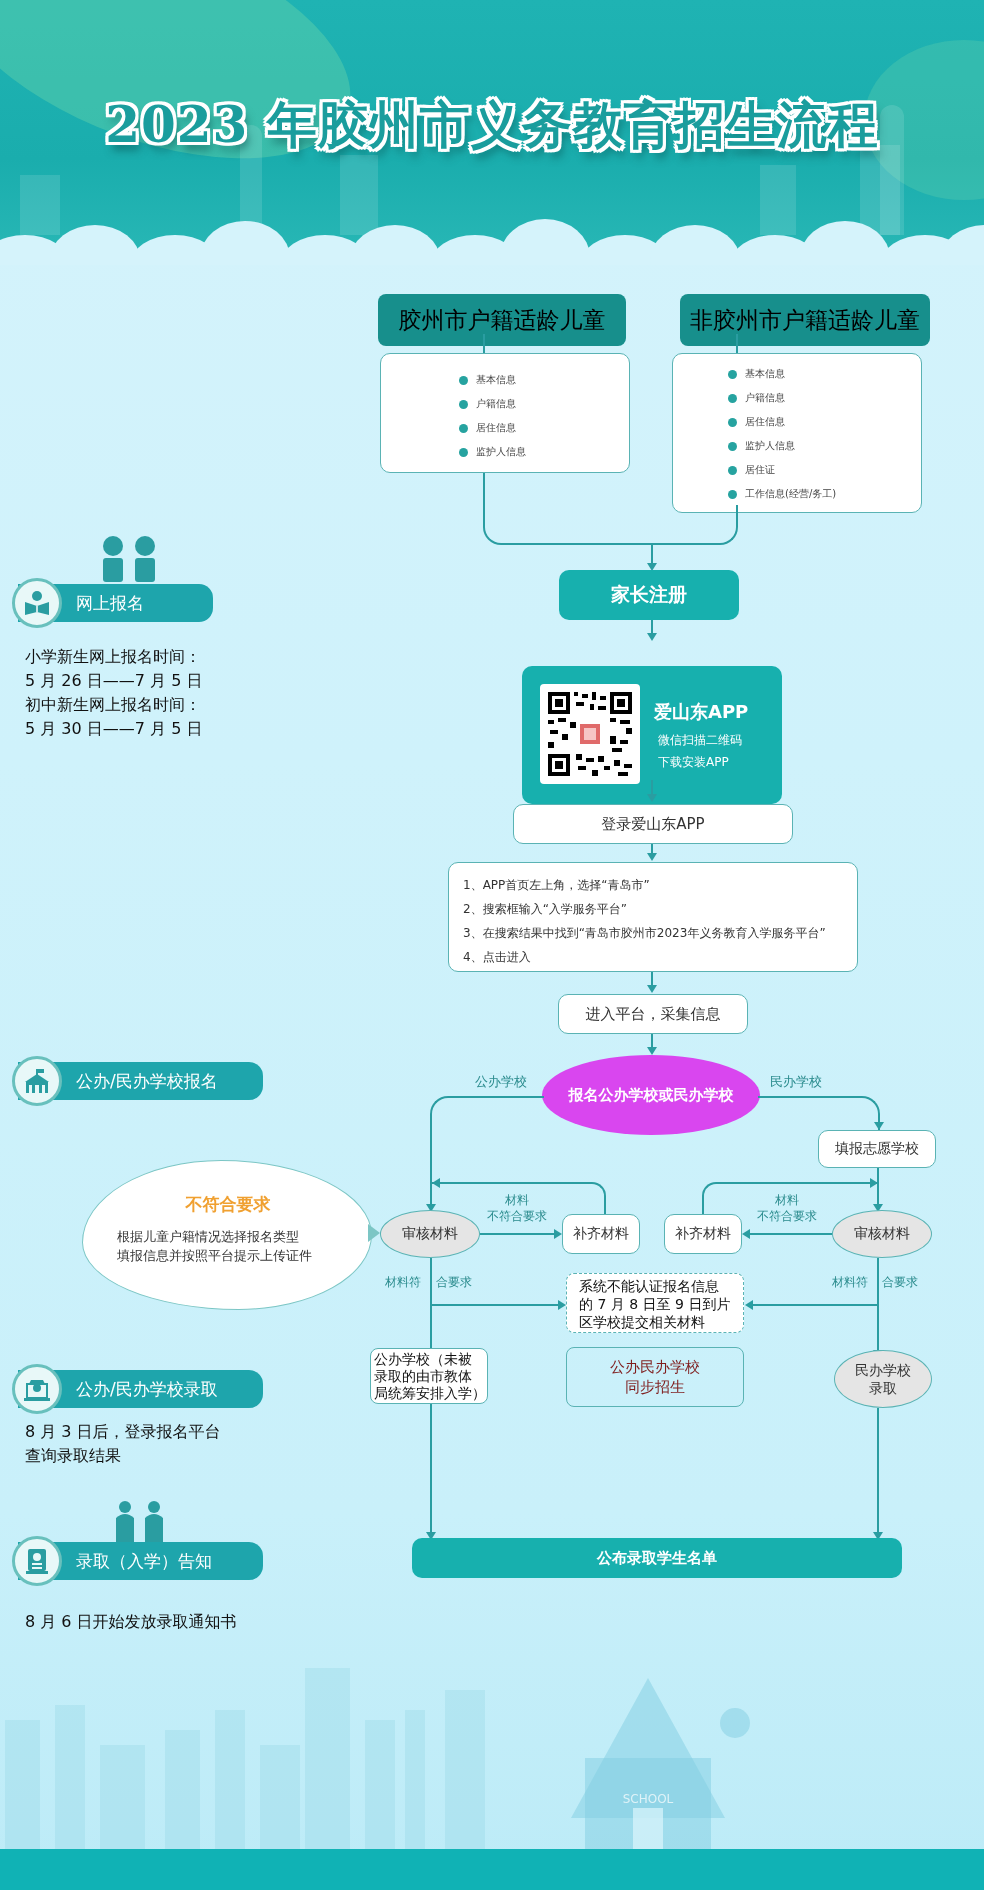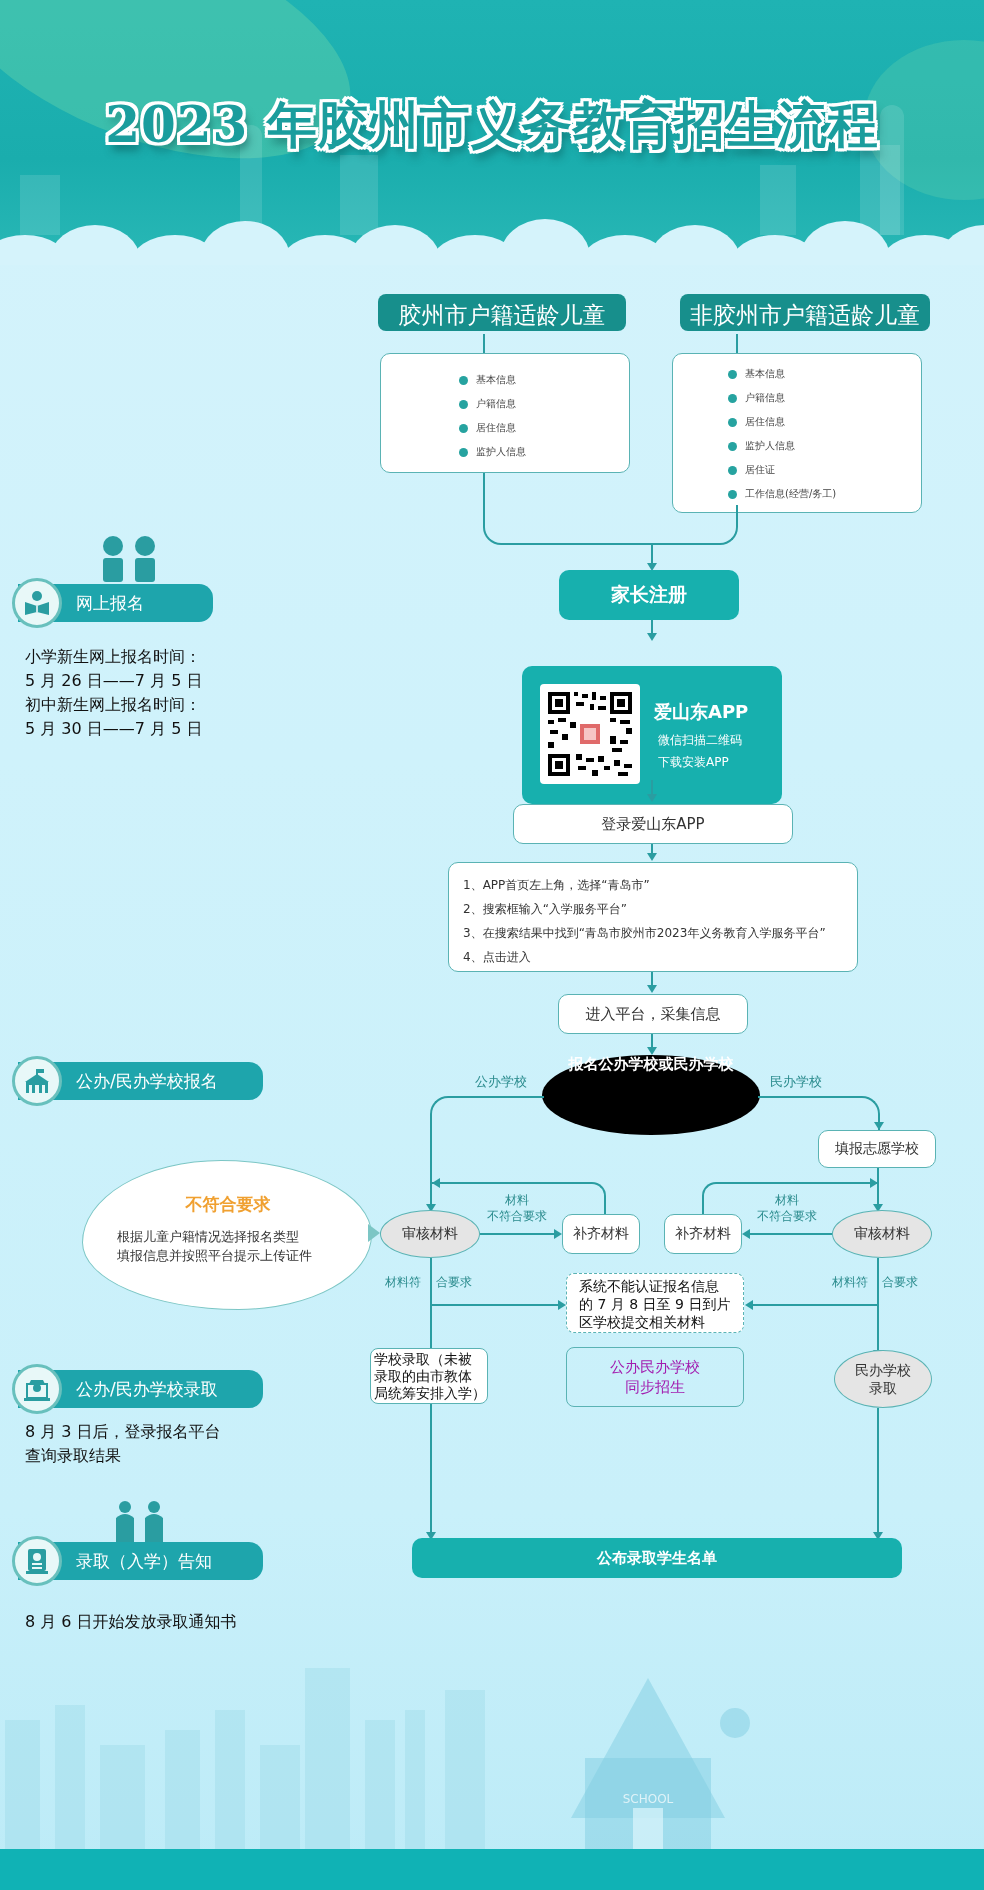--- a/index.html
+++ b/index.html
@@ -37,23 +37,23 @@
     font-family: "DejaVu Serif", "Liberation Serif", serif;
     font-size: 50px; font-weight: bold; color: #1a9d9d; letter-spacing: 1px;
     text-shadow:
       -3px -3px 0 #fff, 3px -3px 0 #fff, -3px 3px 0 #fff, 3px 3px 0 #fff,
       0 -3px 0 #fff, 0 3px 0 #fff, -3px 0 0 #fff, 3px 0 0 #fff,
       4px 8px 8px rgba(0,60,60,0.5);
   }
 
   
   .cat-pill {
-    position: absolute; height: 37px; border-radius: 8px;
-    background: #178f8c; color: #ffffff; font-size: 23px;
-    display: flex; align-items: flex-end; justify-content: center;
+    position: absolute; height: 52px; border-radius: 8px;
+    background: #178f8c; color: #000000; font-size: 23px;
+    display: flex; align-items: center; justify-content: center;
   }
   .info-box {
     position: absolute; background: #fff; border: 1.5px solid #5ab3b4; border-radius: 10px;
   }
   .info-box ul { list-style: none; position: absolute; }
   .info-box li { font-size: 10px; color: #444; height: 24px; line-height: 24px; display: flex; align-items: center; }
   .info-box li .dot { width: 9px; height: 9px; border-radius: 50%; background: #26a3a0; margin-right: 8px; display: inline-block; }
 
   .line { position: absolute; background: #2a9da1; }
   .arrow-down { position: absolute; width: 0; height: 0; border-left: 5px solid transparent; border-right: 5px solid transparent; border-top: 8px solid #2a9da1; }
@@ -265,21 +265,21 @@
 </div>
 <div class="line" style="left:651px;top:972px;width:2px;height:14px;"></div>
 <div class="arrow-down" style="left:647px;top:985px;"></div>
 
 <div class="white-box" style="left:558px;top:994px;width:190px;height:40px;font-size:15px;">
   <span>进入平台，采集信息</span>
 </div>
 <div class="line" style="left:651px;top:1034px;width:2px;height:14px;"></div>
 <div class="arrow-down" style="left:647px;top:1047px;"></div>
 
-<div class="abs" style="left:542px;top:1055px;width:218px;height:80px;border-radius:50%;background:#000000;display:flex;align-items:flex-start;justify-content:center;color:#fff;font-size:15px;font-weight:bold;">
+<div class="abs" style="left:542px;top:1055px;width:218px;height:80px;border-radius:50%;background:#d946ef;display:flex;align-items:center;justify-content:center;color:#fff;font-size:15px;font-weight:bold;">
   <span>报名公办学校或民办学校</span>
 </div>
 <div class="label-sm" style="left:475px;top:1074px;font-size:13px;">公办学校</div>
 <div class="label-sm" style="left:770px;top:1074px;font-size:13px;">民办学校</div>
 
 <div class="abs" style="left:430px;top:1096px;width:114px;height:40px;border:2px solid #2a9da1;border-right:none;border-bottom:none;border-radius:18px 0 0 0;"></div>
 <div class="line" style="left:430px;top:1130px;width:2px;height:80px;"></div>
 
 <div class="abs" style="left:758px;top:1096px;width:122px;height:40px;border:2px solid #2a9da1;border-left:none;border-bottom:none;border-radius:0 18px 0 0;"></div>
 <div class="arrow-down" style="left:874px;top:1122px;"></div>
@@ -333,27 +333,27 @@
 <div class="label-sm" style="left:832px;top:1274px;">材料符</div>
 <div class="label-sm" style="left:882px;top:1274px;">合要求</div>
 <div class="line" style="left:752px;top:1304px;width:125px;height:2px;"></div>
 <div class="arrow-left" style="left:745px;top:1300px;"></div>
 
 <div class="abs" style="left:566px;top:1273px;width:178px;height:60px;background:#fff;border:1.5px dashed #5ab3b4;border-radius:8px;padding:3px 0 0 12px;font-size:14px;line-height:18px;color:#111;">
   <div>系统不能认证报名信息</div>
     <div>的 7 月 8 日至 9 日到片</div>
     <div>区学校提交相关材料</div>
 </div>
-<div class="abs" style="left:566px;top:1347px;width:178px;height:60px;border:1.5px solid #5ab3b4;border-radius:8px;color:#a21caf;font-size:15px;line-height:20px;display:flex;flex-direction:column;align-items:center;justify-content:center;">
+<div class="abs" style="left:566px;top:1347px;width:178px;height:60px;border:1.5px solid #5ab3b4;border-radius:8px;color:#7f1d1d;font-size:15px;line-height:20px;display:flex;flex-direction:column;align-items:center;justify-content:center;">
   <div>公办民办学校</div>
     <div>同步招生</div>
 </div>
 
 <div class="abs" style="left:370px;top:1348px;width:118px;height:56px;background:#fff;border:1.5px solid #5ab3b4;border-radius:8px;padding:2px 0 0 3px;font-size:14px;line-height:17px;color:#111;">
-  <div>学校录取（未被</div>
+  <div>公办学校（未被</div>
     <div>录取的由市教体</div>
     <div>局统筹安排入学）</div>
 </div>
 <div class="white-ellipse" style="left:834px;top:1350px;width:98px;height:58px;font-size:14px;line-height:18px;flex-direction:column;">
   <div>民办学校</div>
     <div>录取</div>
 </div>
 
 <div class="line" style="left:430px;top:1404px;width:2px;height:130px;"></div>
 <div class="arrow-down" style="left:426px;top:1532px;"></div>

